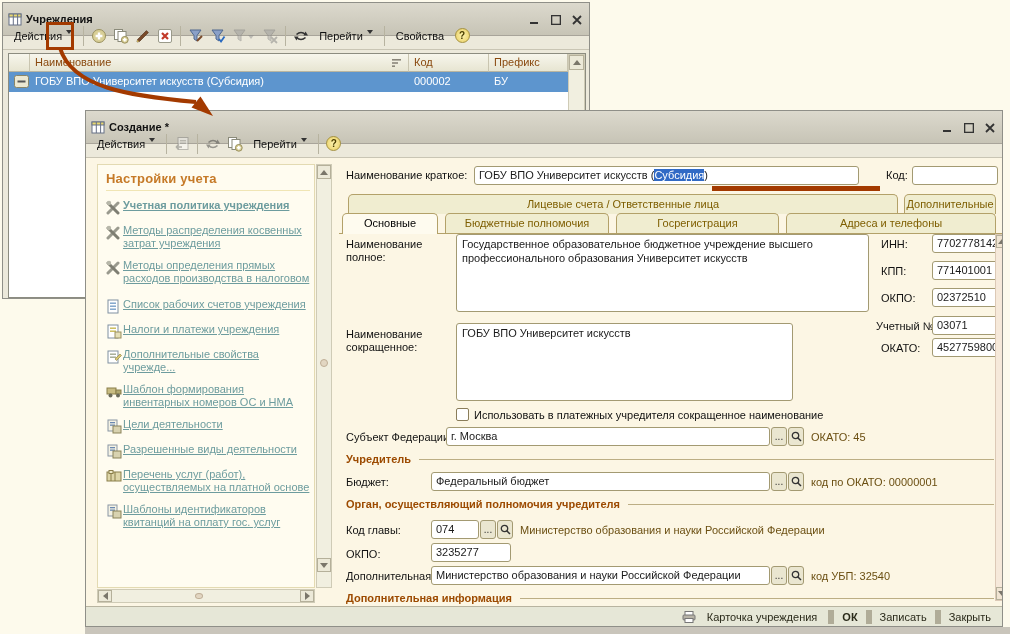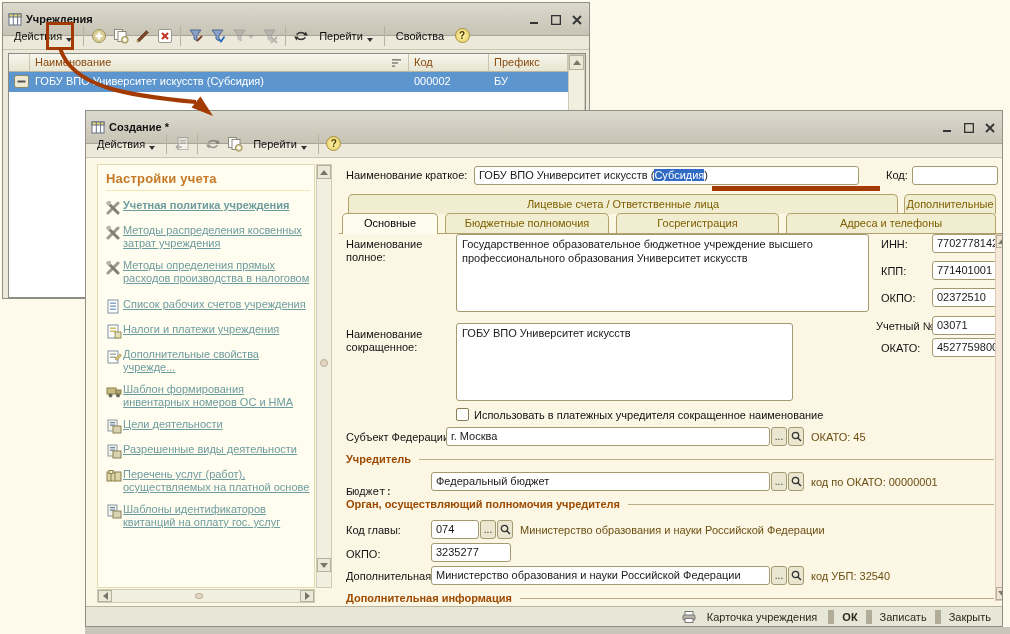--- a/index.html
+++ b/index.html
@@ -18,21 +18,21 @@
     display:flex; align-items:center; gap:4px; padding:16px 5px;
   }
   .titlebar .title { font-weight:bold; flex:1; color:#111; }
   .winbtns { display:flex; align-items:center; gap:7px; }
   .winbtn { width:14px; height:12px; display:flex; align-items:flex-end; justify-content:center; }
   .toolbar {
     position:absolute; left:0; right:0; top:19px; height:28px;
     display:flex; align-items:center; gap:2px; padding:0 5px;
     border-bottom:1px solid #c9c5b4;
   }
-  .tbtn { display:flex; align-items:flex-end; gap:4px; padding:3px 6px; border-radius:2px; color:#111; }
+  .tbtn { display:flex; align-items:flex-start; gap:4px; padding:3px 6px; border-radius:2px; color:#111; }
   .caret { width:0; height:0; border-left:3px solid transparent; border-right:3px solid transparent; border-top:4px solid #333; }
   .sep { width:1px; height:20px; background:#b7b3a0; margin:0 3px; }
   .ticon { width:20px; height:20px; display:flex; align-items:center; justify-content:center; }
   .disabled { opacity:.45; filter:grayscale(1); }
   .help-icon {
     width:15px; height:15px; border-radius:50%;
     background:radial-gradient(#fdf3b0,#e8cd60); border:1px solid #a59240;
     display:inline-flex; align-items:center; justify-content:center;
     font-weight:bold; font-size:10px; color:#4a3d00;
   }
@@ -504,21 +504,21 @@
           <line x1="7" y1="7" x2="10" y2="10" stroke="#333" stroke-width="1.5"></line>
         </svg>
       </span>
     <span class="note" style="left:725px; top:273px;">ОКАТО: 45</span>
 
     <div class="sec" style="left:260px; top:295px; width:648px;">
       <span>Учредитель</span>
         <span class="line"></span>
     </div>
 
-    <span class="lbl" style="left:260px; top:328px;font-family:Liberation Mono, monospace;">Бюджет:</span>
+    <span class="lbl" style="left:260px; top:318px;">Бюджет:</span>
     <div class="field" style="left:345px; top:314px; width:339px;">Федеральный бюджет</div>
     <span class="fbtn" style="left:685px; top:314px;">...</span>
     <span class="fbtn" style="left:702px; top:314px;">
         <svg class="lineart" width="11" height="11">
           <circle cx="4.5" cy="4.5" r="3.2" fill="none" stroke="#333" stroke-width="1.3"></circle>
           <line x1="7" y1="7" x2="10" y2="10" stroke="#333" stroke-width="1.5"></line>
         </svg>
       </span>
     <span class="note" style="left:725px; top:318px;">код по ОКАТО: 00000001</span>
 

